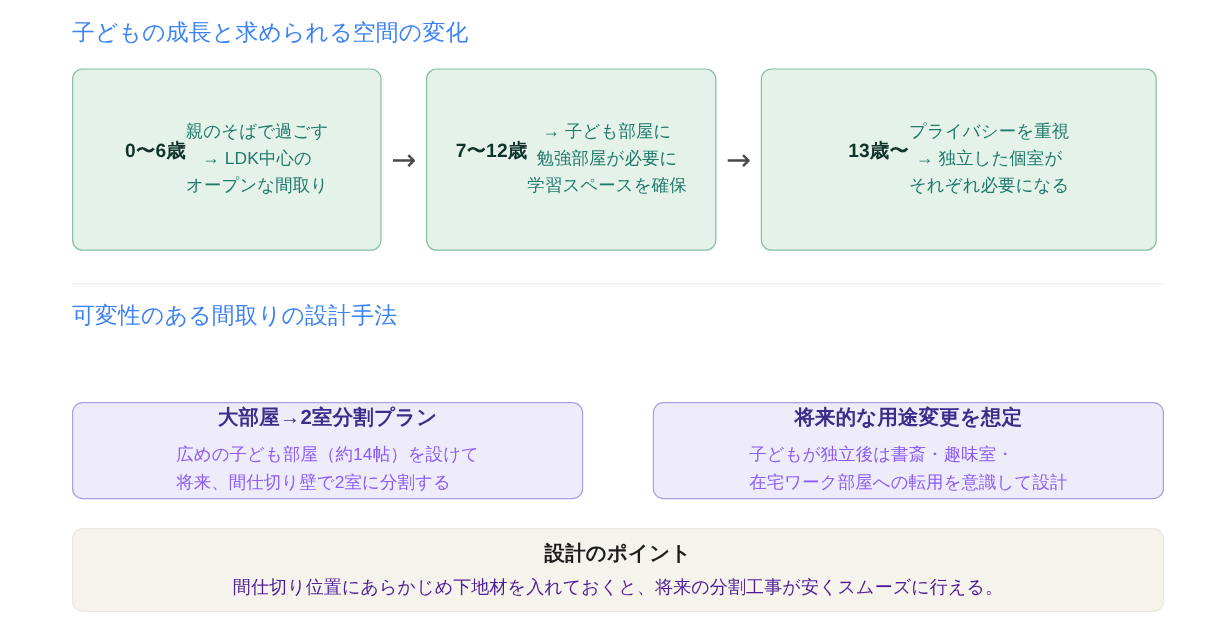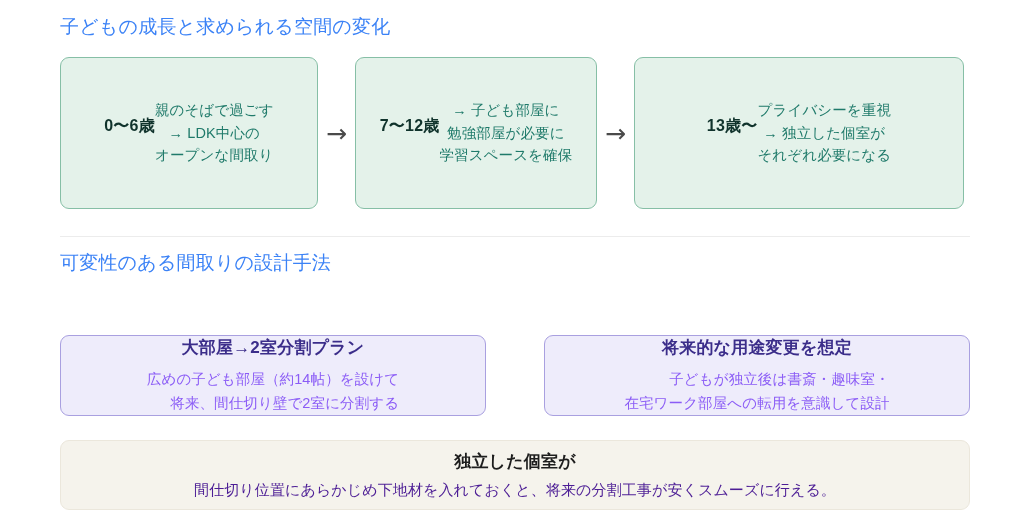--- a/index.html
+++ b/index.html
@@ -110,21 +110,21 @@
   .method-card {
     width: 426px;
     background: #eeecfb;
     border: 1px solid #a9a0e0;
     border-radius: 9px;
     box-sizing: border-box;
     display: flex;
     flex-direction: column;
     align-items: center;
     justify-content: center;
-    text-align: right;
+    text-align: left;
     padding: 6px 10px;
     margin-top: 47px;
   }
   .method-head {
     font-size: 17px;
     font-weight: 700;
     color: #3b2d8a;
     margin-bottom: 9px;
     letter-spacing: 0.2px;
   }
@@ -227,17 +227,17 @@
       <div class="method-head">将来的な用途変更を想定</div>
       <div class="method-body">
         <span class="ln">子どもが独立後は書斎・趣味室・</span>
         <span class="ln">在宅ワーク部屋への転用を意識して設計</span>
       </div>
     </div>
 
   </div>
 
   <div class="point-card">
-    <div class="point-head">独立した個室が</div>
+    <div class="point-head">設計のポイント</div>
     <div class="point-body">間仕切り位置にあらかじめ下地材を入れておくと、将来の分割工事が安くスムーズに行える。</div>
   </div>
 
 </div>
 
 </body></html>

